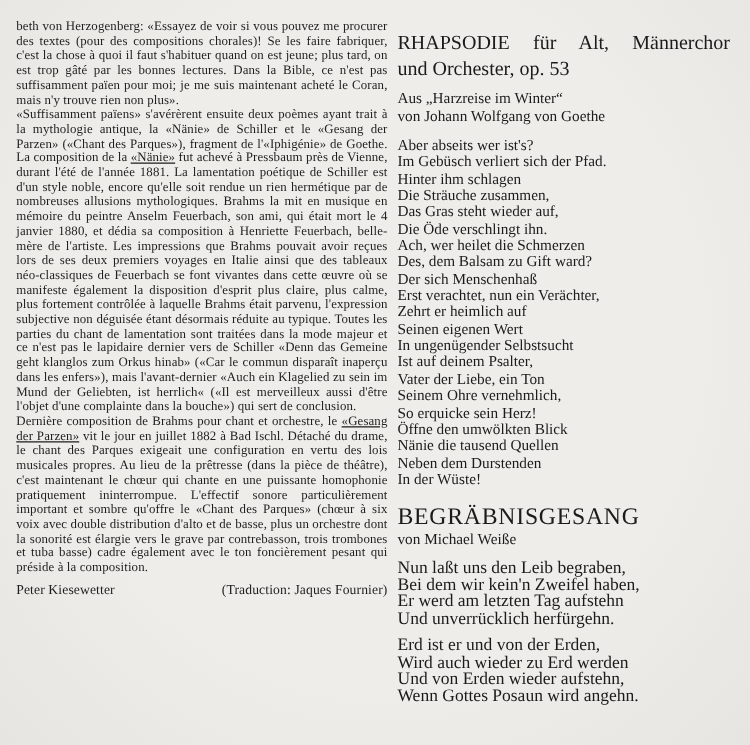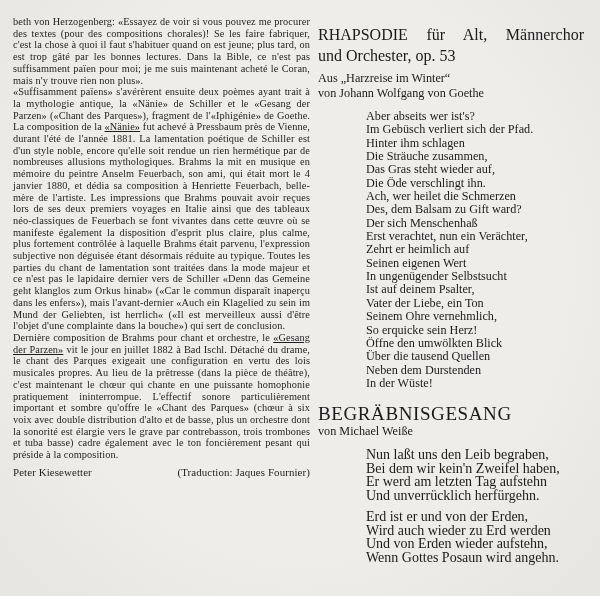--- a/index.html
+++ b/index.html
@@ -65,21 +65,21 @@
   }
   .poet-line {
     font-size: 12.2px;
     line-height: 15px;
   }
   .poem {
     margin-top: 9px;
     font-size: 12.2px;
     line-height: 13.35px;
   }
-  .poem-line { white-space: nowrap; margin-left: 48px; }
+  .poem-line { white-space: nowrap; }
   .work-title-2 {
     margin-top: 13px;
     font-size: 19px;
     line-height: 21px;
     letter-spacing: 0.6px;
   }
   .stanza { margin-top: 9px; font-size: 14px; line-height: 13.5px; }
   .stanza + .stanza { margin-top: 8px; }
 </style>
 </head>
@@ -122,21 +122,21 @@
           <div class="poem-line">Der sich Menschenhaß</div>
           <div class="poem-line">Erst verachtet, nun ein Verächter,</div>
           <div class="poem-line">Zehrt er heimlich auf</div>
           <div class="poem-line">Seinen eigenen Wert</div>
           <div class="poem-line">In ungenügender Selbstsucht</div>
           <div class="poem-line">Ist auf deinem Psalter,</div>
           <div class="poem-line">Vater der Liebe, ein Ton</div>
           <div class="poem-line">Seinem Ohre vernehmlich,</div>
           <div class="poem-line">So erquicke sein Herz!</div>
           <div class="poem-line">Öffne den umwölkten Blick</div>
-          <div class="poem-line">Über die tausend Quellen</div>
+          <div class="poem-line">Nänie die tausend Quellen</div>
           <div class="poem-line">Neben dem Durstenden</div>
           <div class="poem-line">In der Wüste!</div>
         </div>
     </div>
 
     <div>
       <div class="work-title-2">BEGRÄBNISGESANG</div>
       <div class="poet-line">von Michael Weiße</div>
       <div class="stanza">
           <div class="poem-line">Nun laßt uns den Leib begraben,</div>

